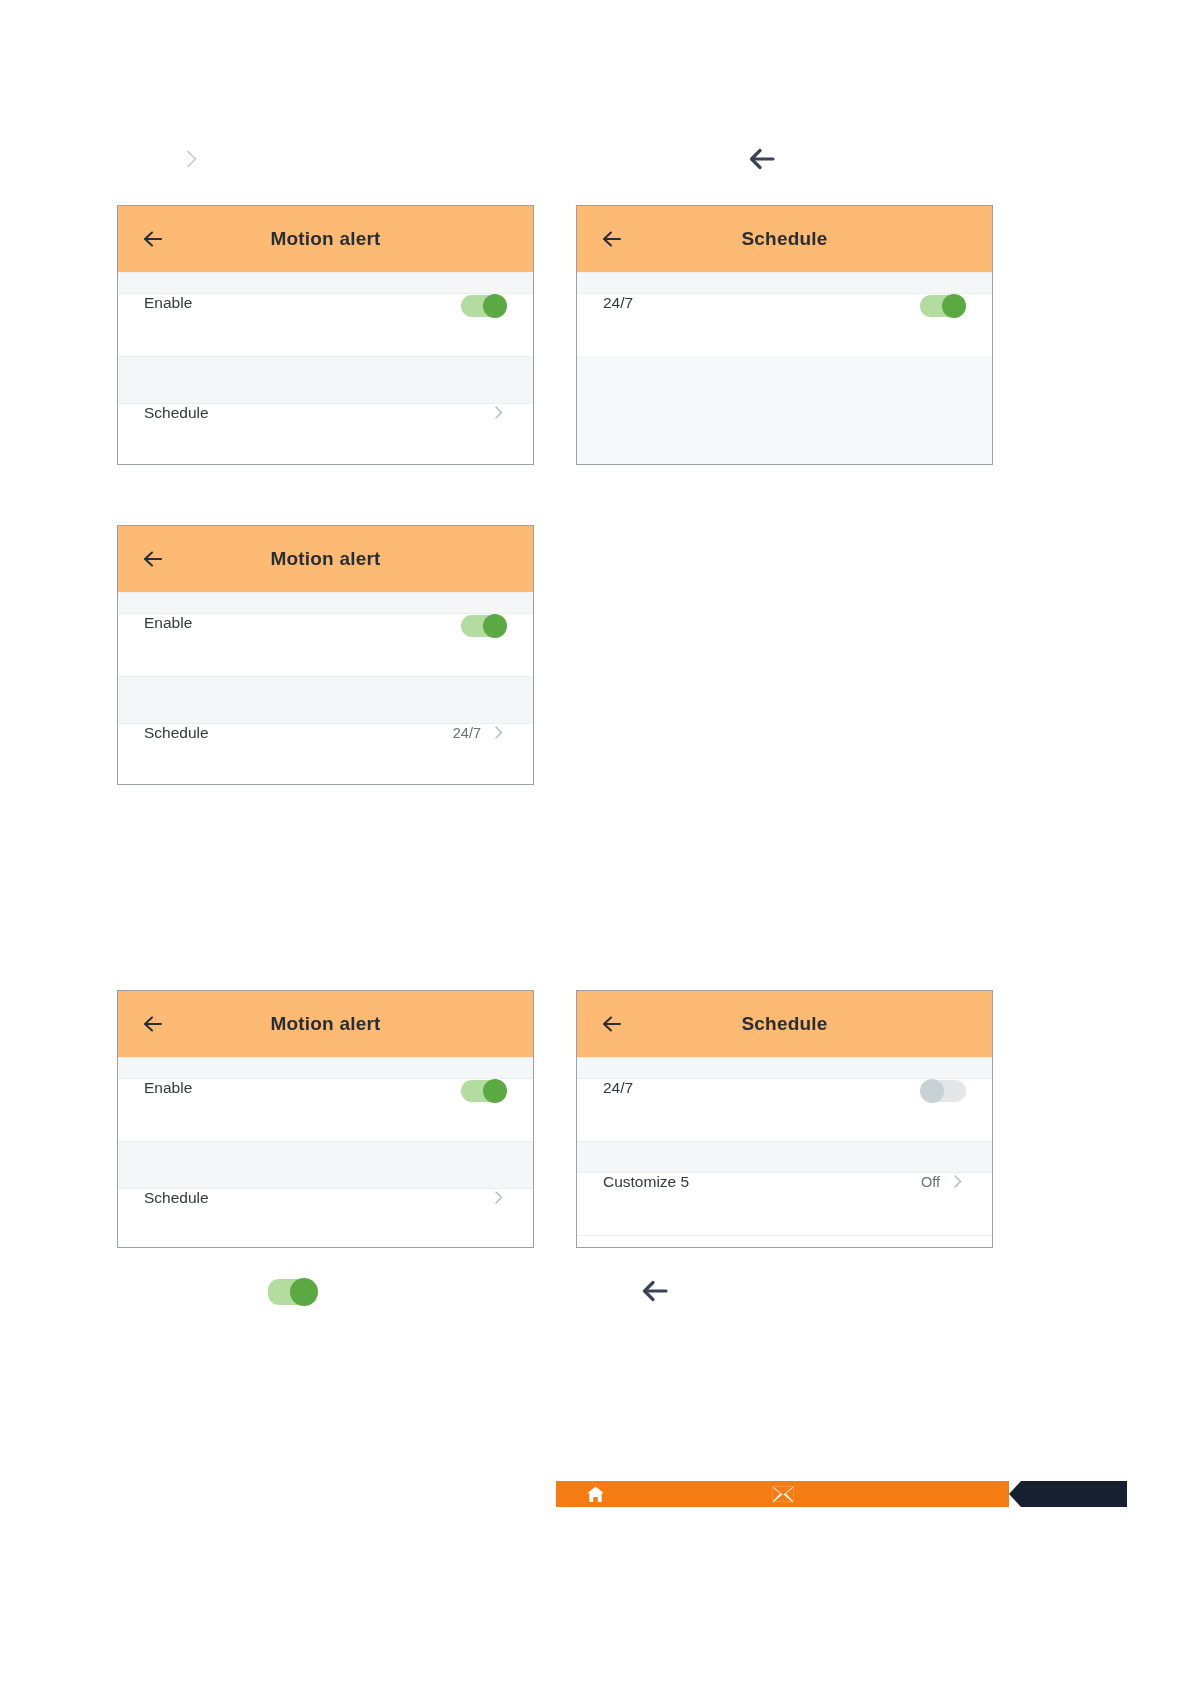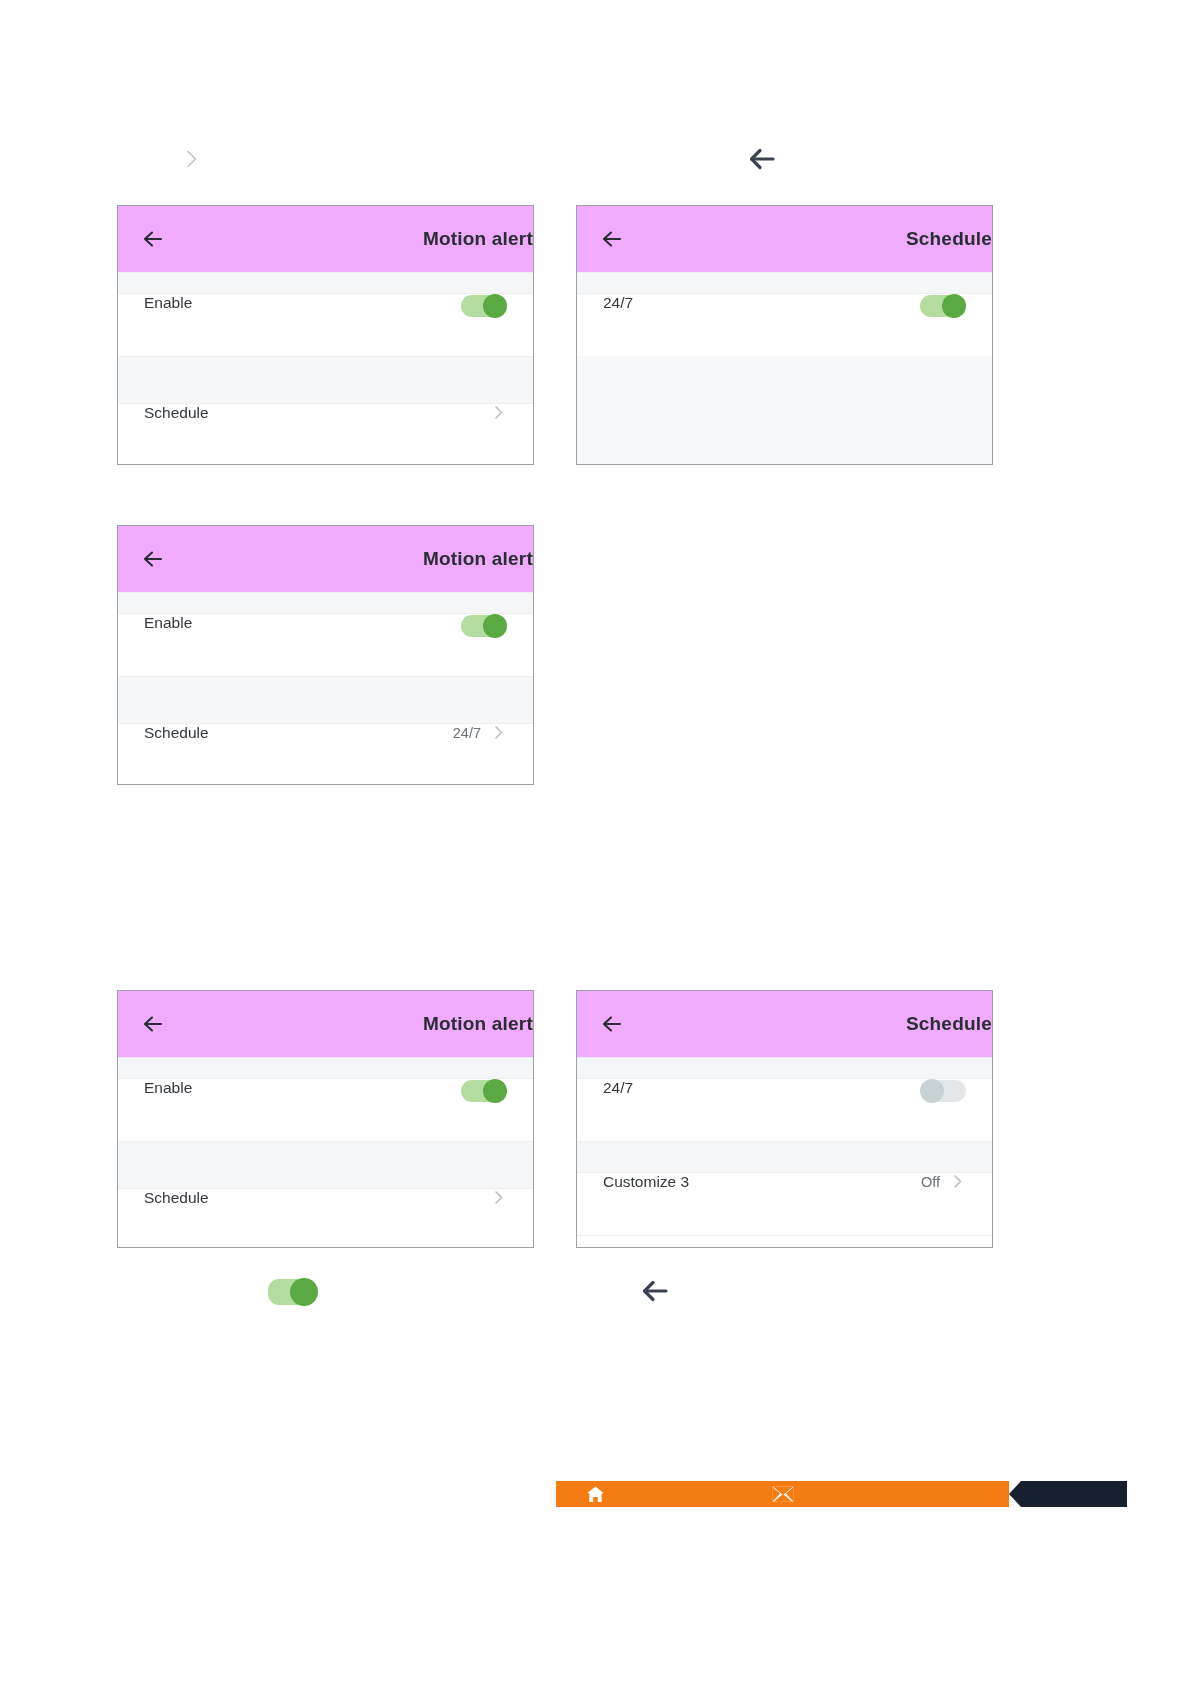--- a/index.html
+++ b/index.html
@@ -26,24 +26,24 @@
   .card {
     position: absolute;
     background: #ffffff;
     border: 1px solid #9aa0a6;
     overflow: hidden;
   }
 
   .titlebar {
     position: relative;
     height: 66px;
-    background: #f0abfc;
+    background: #fdba74;
     display: flex;
     align-items: center;
-    justify-content: flex-end;
+    justify-content: center;
   }
   .titlebar .back {
     position: absolute;
     left: 22px; top: 50%;
     transform: translateY(-50%);
     width: 26px; height: 26px;
   }
   .titlebar .back svg { display: block; }
   .titlebar .title {
     font-size: 19px;
@@ -309,21 +309,21 @@
       <span class="label">24/7</span>
       <span class="right">
         <span class="toggle off">
           <span class="track"></span>
           <span class="knob"></span>
         </span>
       </span>
     </div>
     <div class="gap sm" style="height:32px;"></div>
     <div class="row">
-      <span class="label">Customize 3</span>
+      <span class="label">Customize 5</span>
       <span class="right">
         <span class="value">Off</span>
         <span class="chev">
           <svg width="17" height="17" viewBox="0 0 17 17" fill="none">
             <path d="M6 3 L11.5 8.5 L6 14" stroke="#b9bec3" stroke-width="1.6" stroke-linecap="round" stroke-linejoin="round"></path>
           </svg>
         </span>
       </span>
     </div>
     <div class="row">

